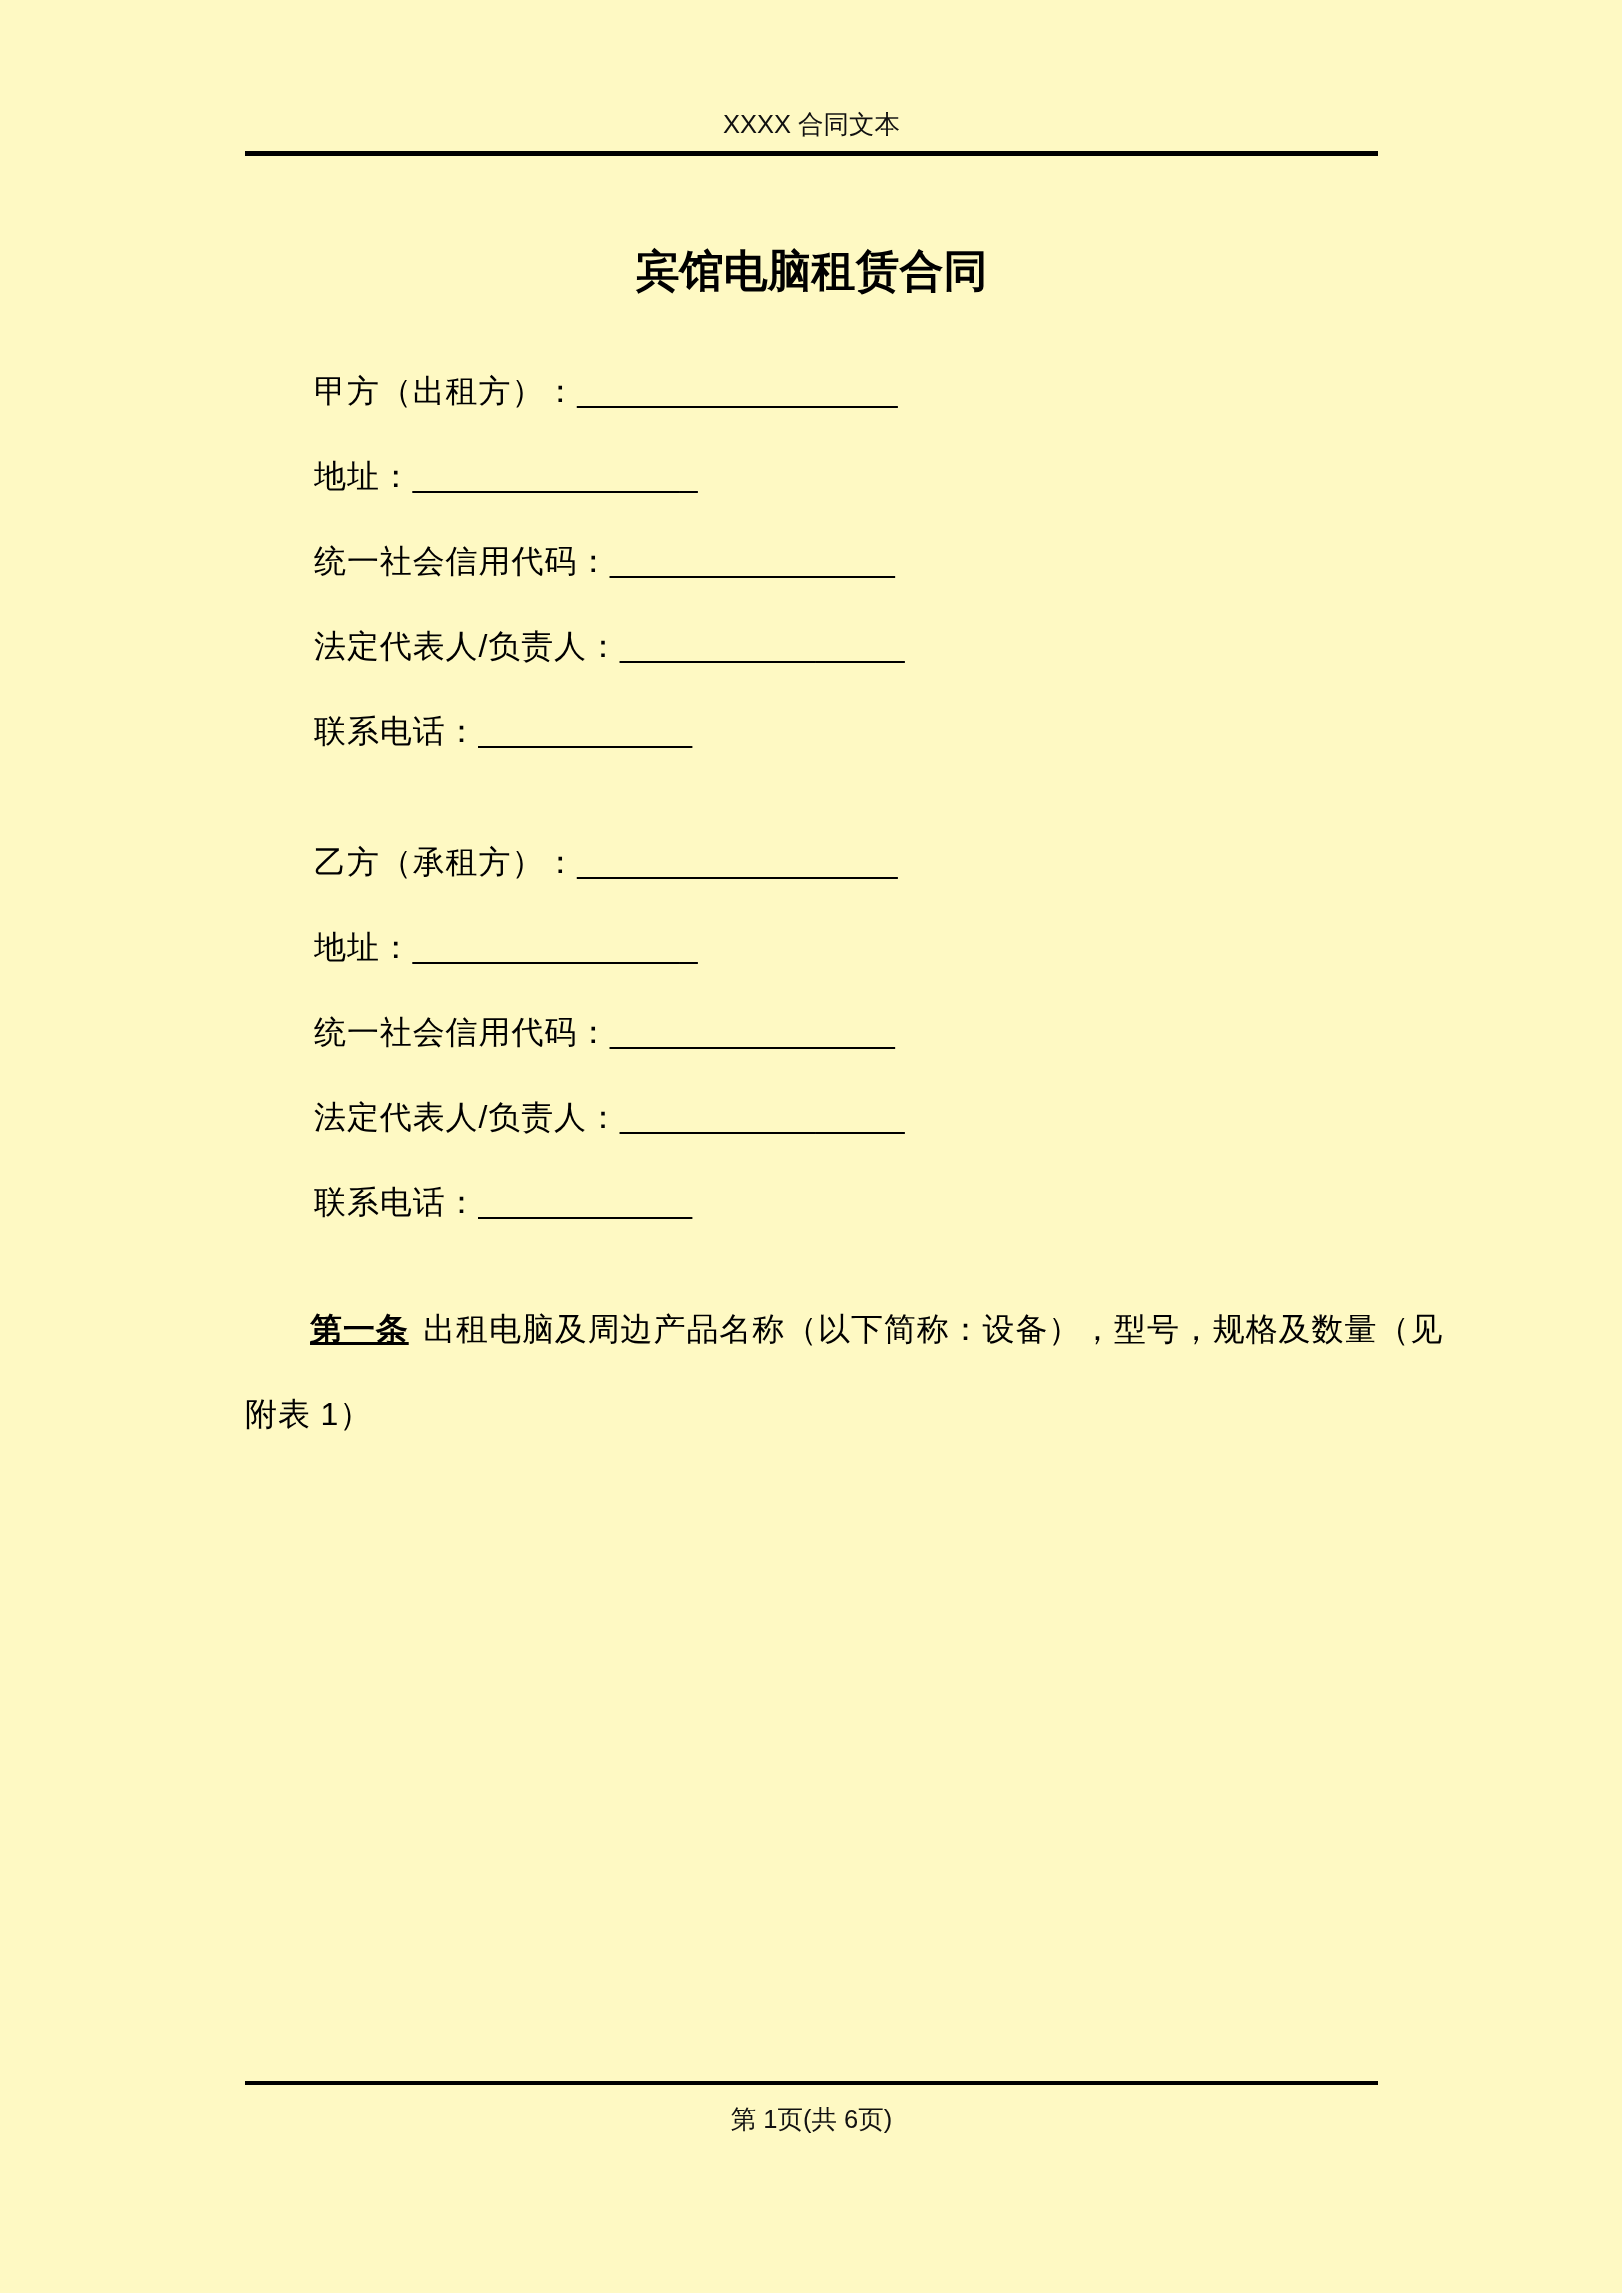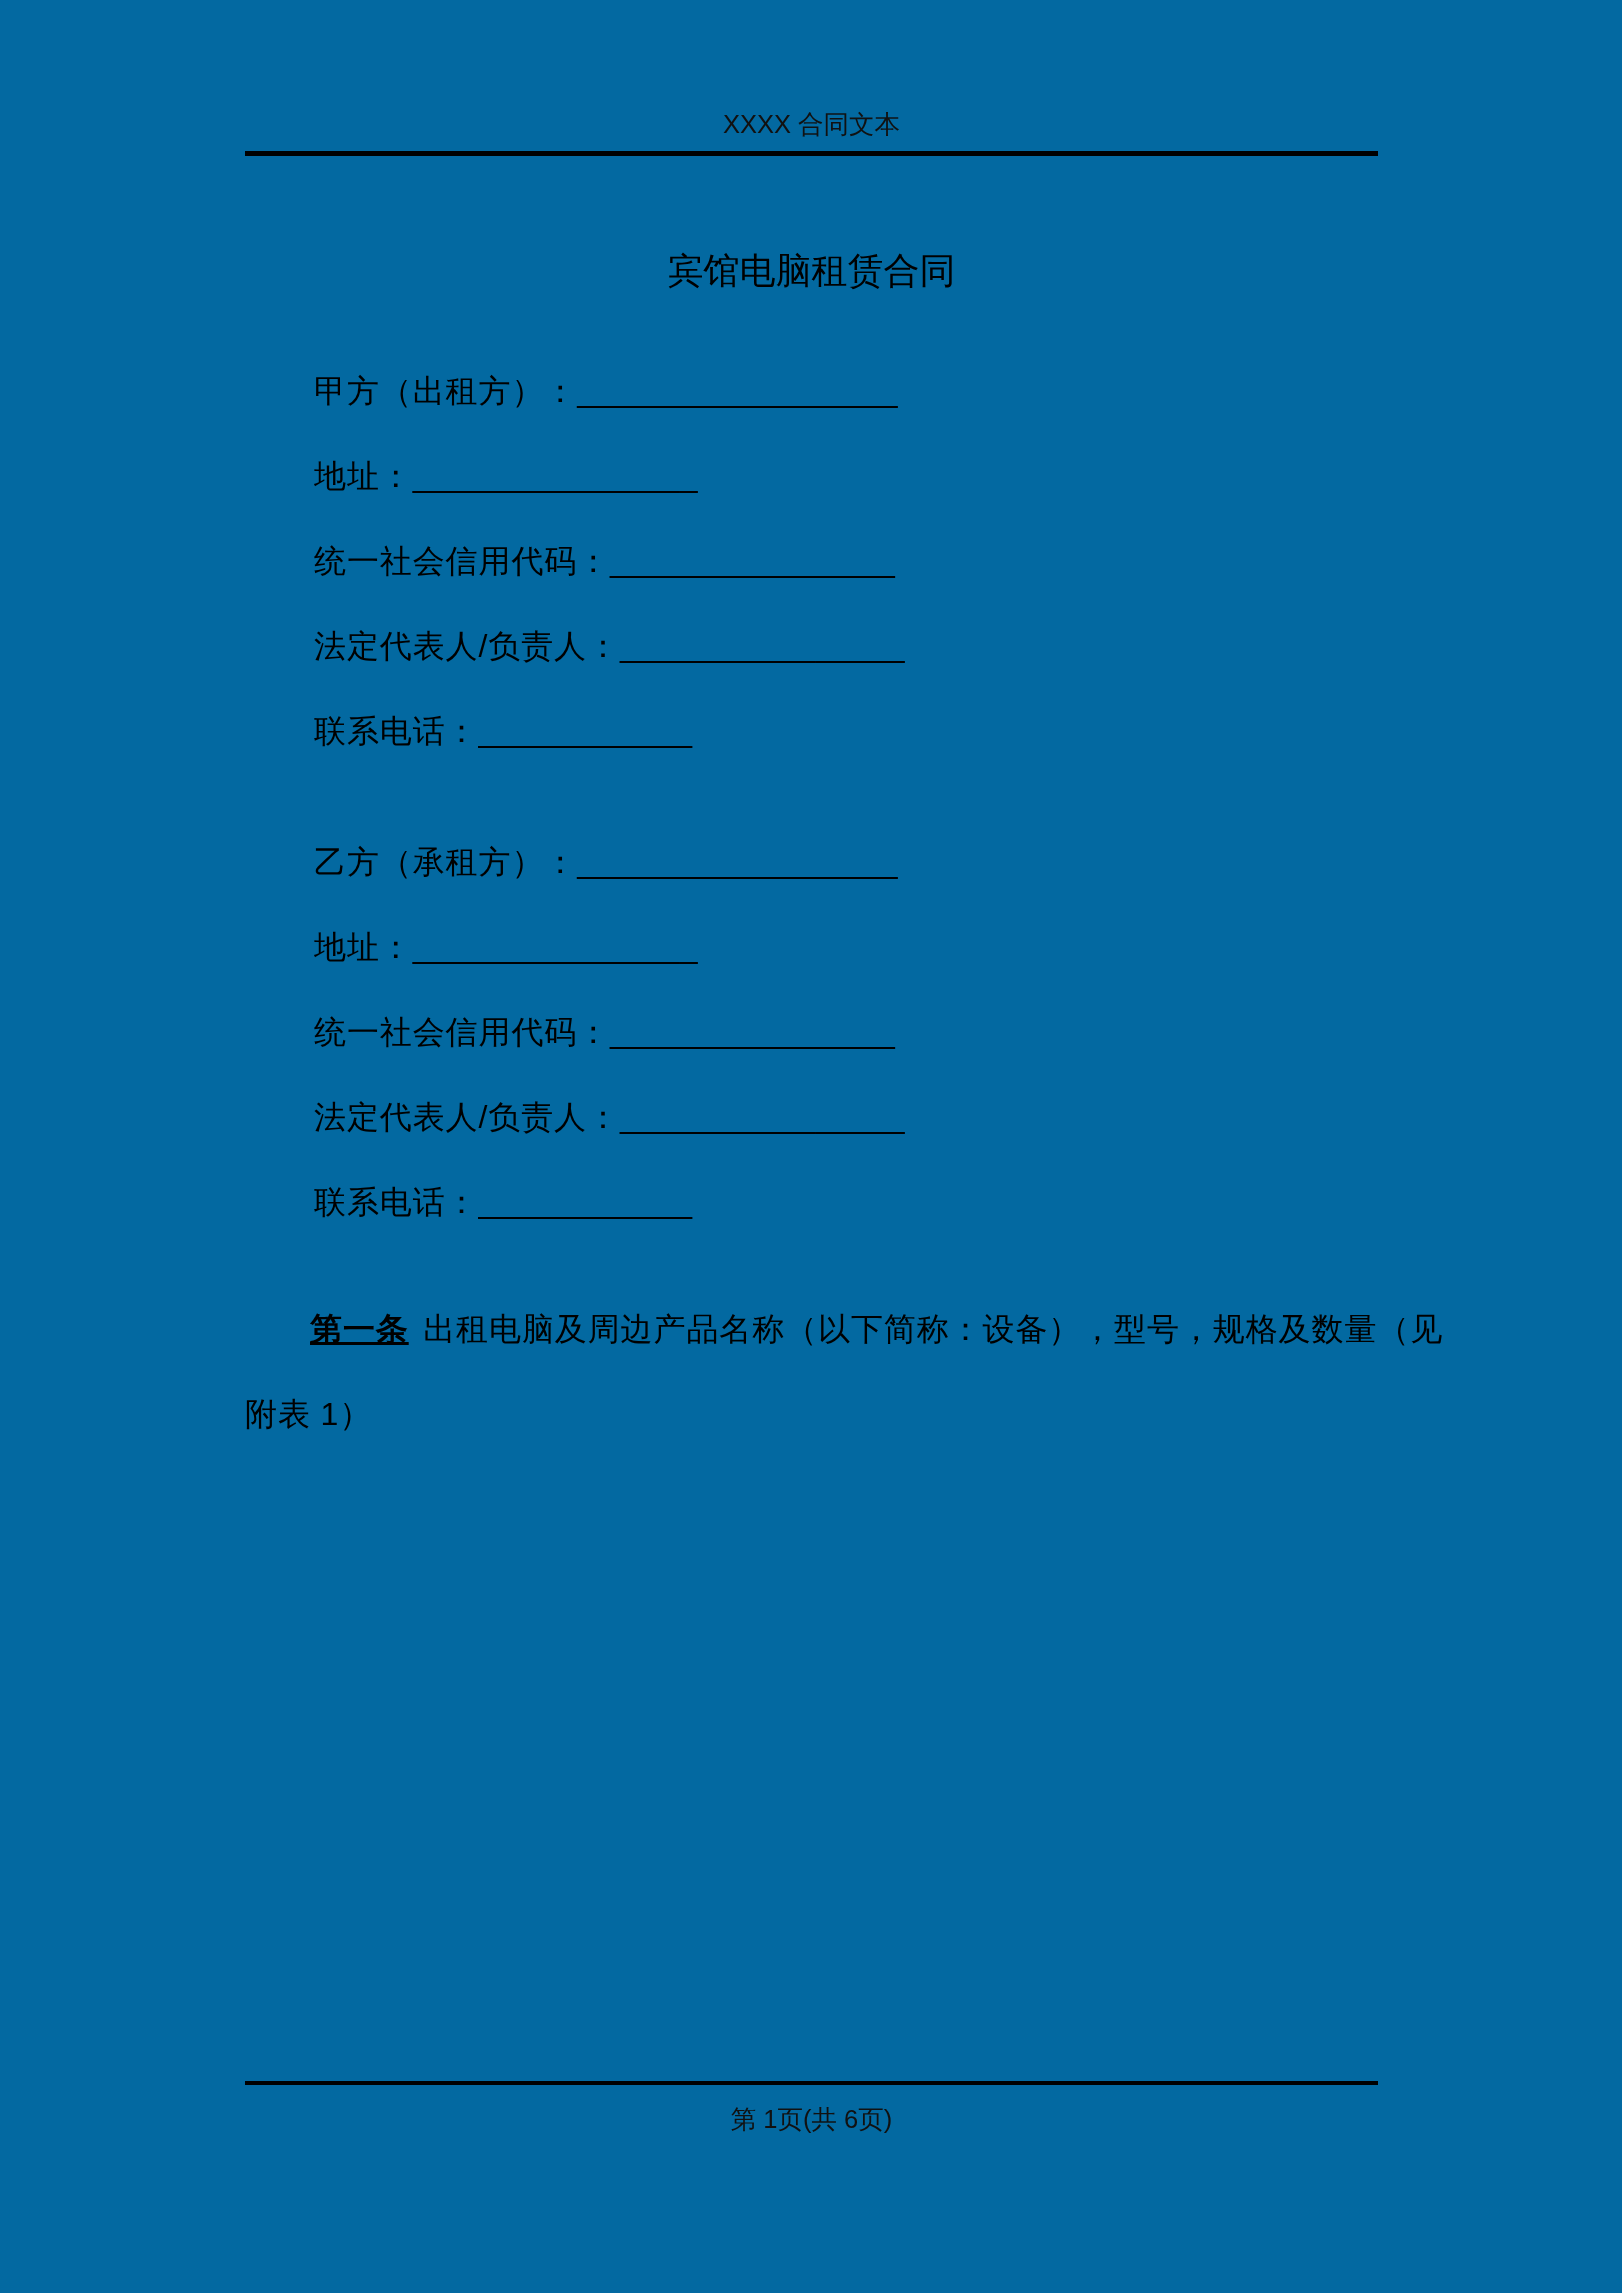--- a/index.html
+++ b/index.html
@@ -4,21 +4,21 @@
 <style>
   html, body {
     margin: 0;
     padding: 0;
     background: #ffffff;
   }
   .page {
     position: relative;
     width: 1623px;
     height: 2294px;
-    background: #0369a1;
+    background: #fef9c3;
     color: #000000;
     font-family: "Liberation Sans", "DejaVu Sans", sans-serif;
     overflow: hidden;
   }
   
   .header-text {
     padding-top: 109px;
     text-align: center;
     font-size: 25.5px;
     line-height: 31px;
@@ -26,22 +26,22 @@
   }
   .header-rule {
     height: 4.5px;
     background: #000000;
     margin: 11px 245px 0 245px;
   }
   
   .title {
     margin: 87px 245px 0 245px;
     text-align: center;
-    font-size: 36px;
-    font-weight: normal;
+    font-size: 44px;
+    font-weight: bold;
     line-height: 56px;
   }
   
   .content {
     margin: 0 227px 0 245px;
   }
   .party-a { margin-top: 50px; }
   .party-b { margin-top: 46px; }
   .field-row {
     line-height: 85px;

